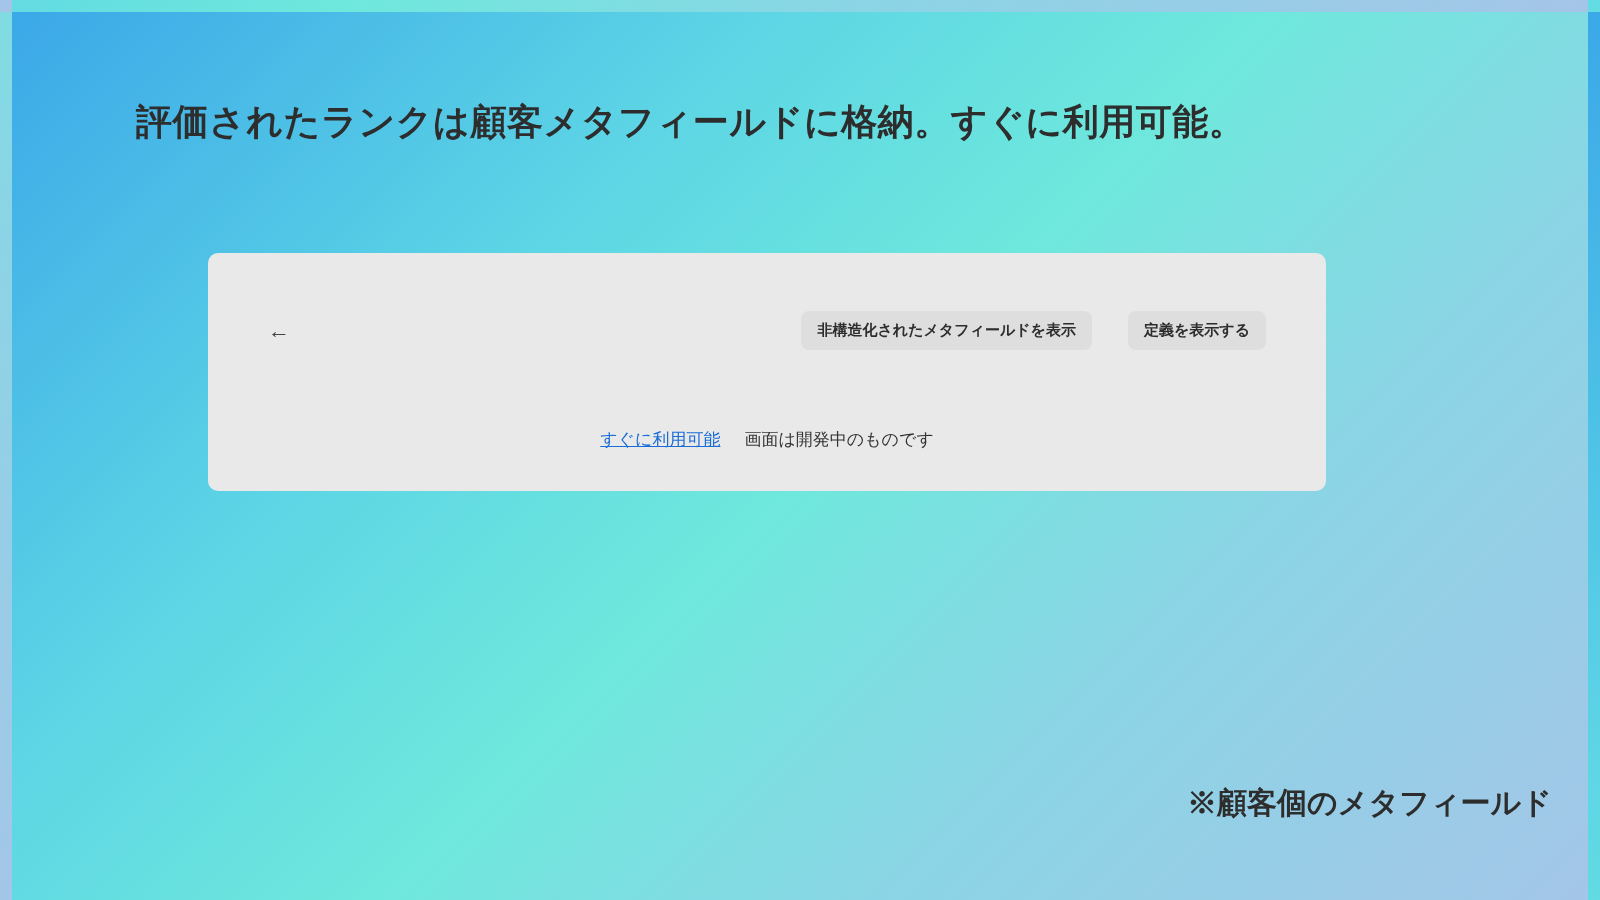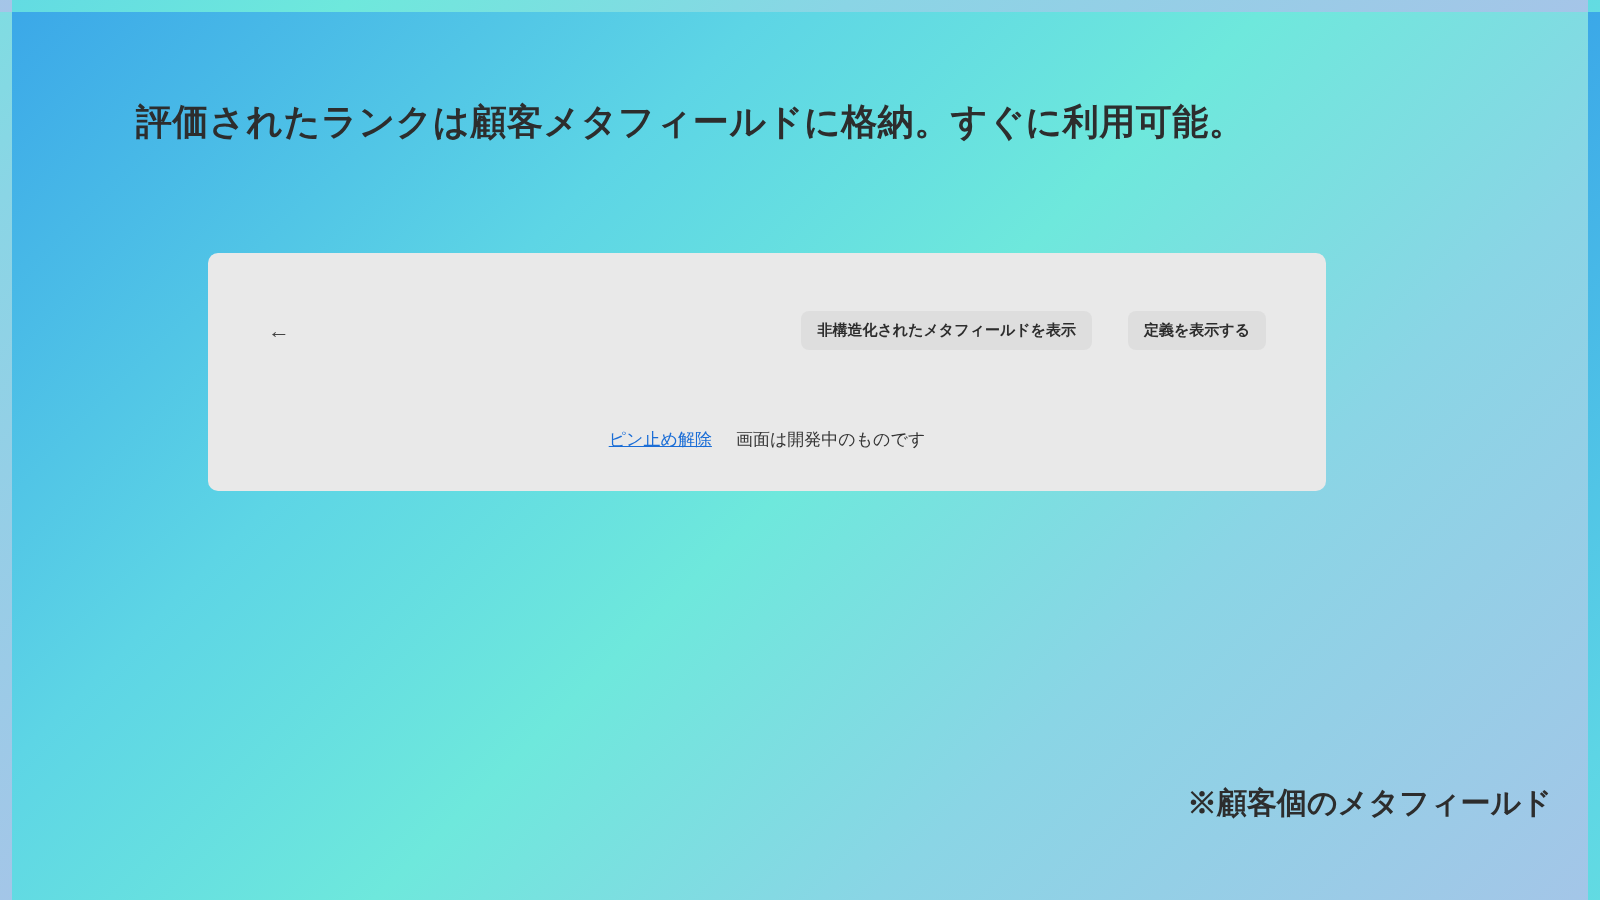--- a/index.html
+++ b/index.html
@@ -128,17 +128,17 @@
       <span class="back-arrow">←</span>
     </div>
     <div class="header-right">
       <button class="chip-btn">非構造化されたメタフィールドを表示</button>
       <button class="chip-btn">定義を表示する</button>
     </div>
   </div>
 
 
   <div class="footer-link">
-    <a href="#">ピン止め解除</a><span>画面は開発中のものです</span>
+    <a href="#">すぐに利用可能</a><span>画面は開発中のものです</span>
   </div>
 </div>
 
 <div class="disclaimer">※顧客個のメタフィールド</div>
 
 </body></html>

